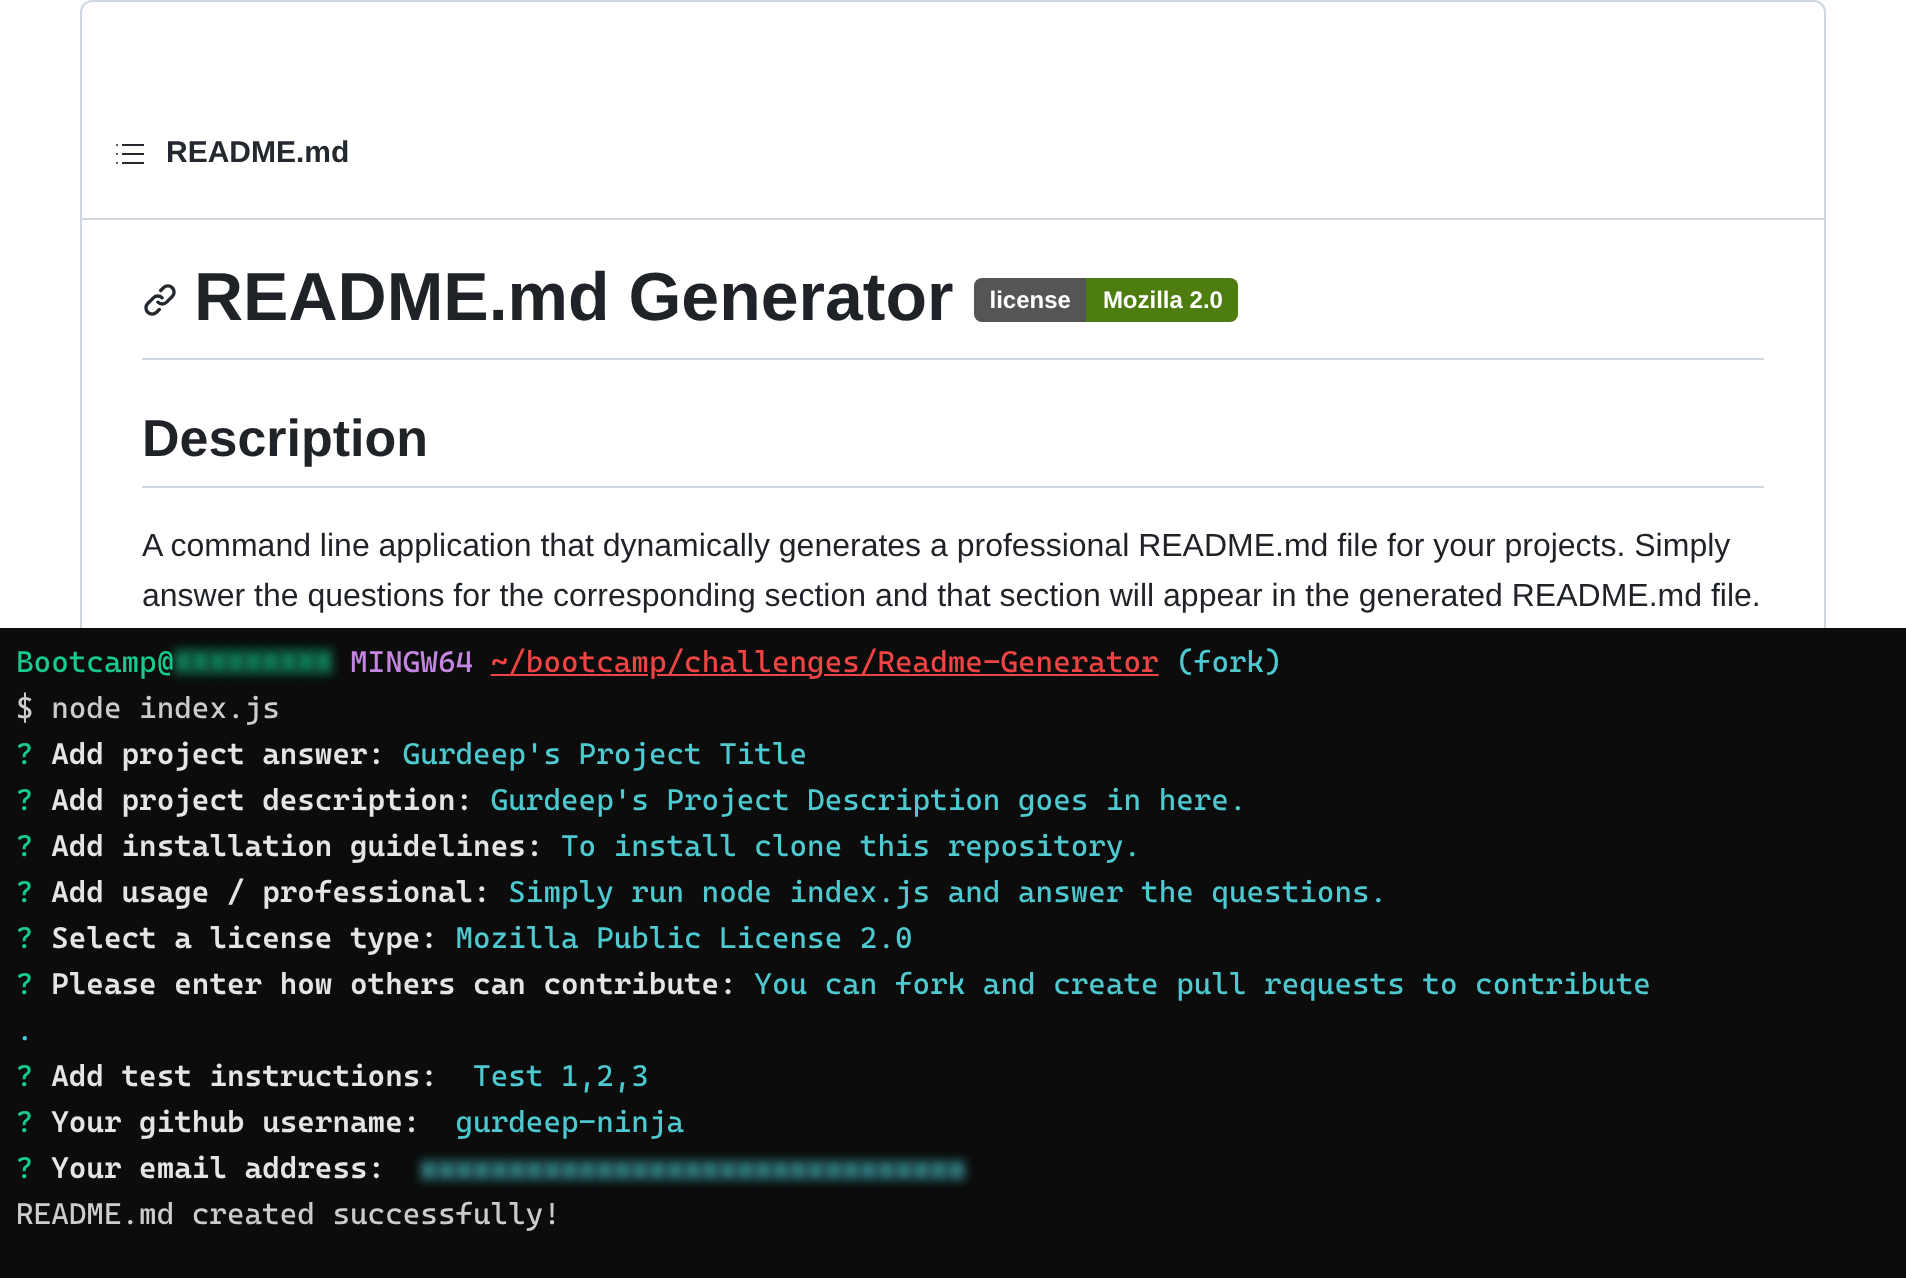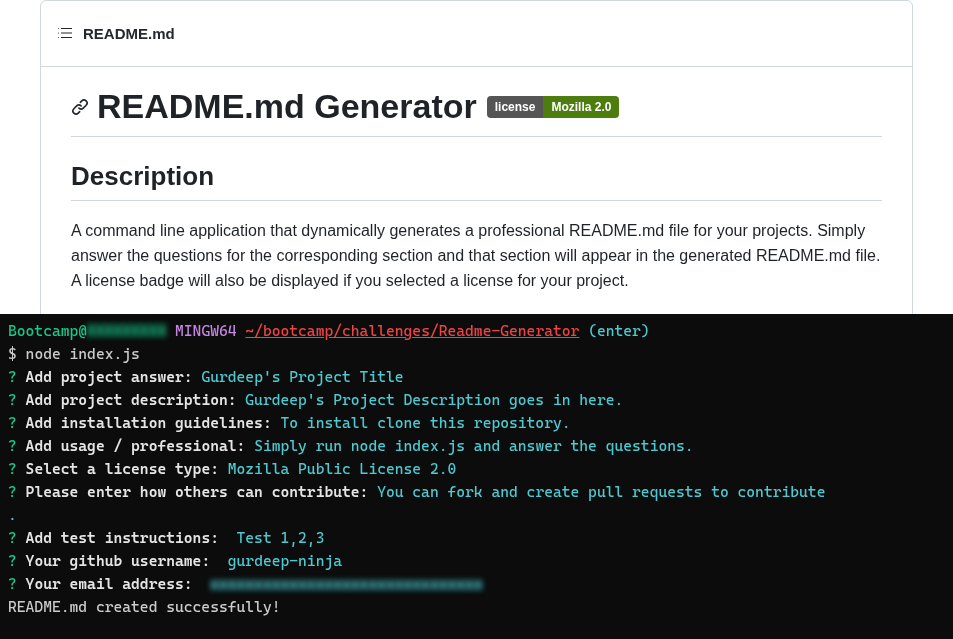--- a/index.html
+++ b/index.html
@@ -11,23 +11,24 @@
     overflow: hidden;
   }
   .readme-panel {
     margin: 0 40px;
     border: 1px solid #d0d7de;
     border-radius: 6px;
     background: #fff;
   }
   .readme-header {
     display: flex;
-    align-items: flex-start;
+    align-items: center;
     padding: 24px 16px;
     border-bottom: 1px solid #d0d7de;
+    margin-top: 43px;
   }
   .list-icon {
     width: 16px; height: 16px;
     margin-right: 10px;
     display: inline-block;
   }
   .list-icon svg { width:16px; height:16px; fill:#24292f; }
   .readme-filename { font-weight:600; font-size:15px; color:#24292f; }
   .readme-body { padding: 20px 30px 0 30px; }
   .title-row {
@@ -146,21 +147,21 @@
         <span class="badge-left">license</span>
         <span class="badge-right">Mozilla 2.0</span>
       </span>
     </div>
     <h2 class="section-heading">Description</h2>
     <p class="description-text">A command line application that dynamically generates a professional README.md file for your projects. Simply answer the questions for the corresponding section and that section will appear in the generated README.md file. A license badge will also be displayed if you selected a license for your project.</p>
     <h2 class="cutoff-heading">Table of Contents</h2>
   </div>
 </div>
 
-<div class="terminal"><span class="t-green">Bootcamp@</span><span class="blur">XXXXXXXXX</span> <span class="t-purple">MINGW64</span> <span class="t-yellow">~/bootcamp/challenges/Readme-Generator</span> <span class="t-cyan">(enter)</span>
+<div class="terminal"><span class="t-green">Bootcamp@</span><span class="blur">XXXXXXXXX</span> <span class="t-purple">MINGW64</span> <span class="t-yellow">~/bootcamp/challenges/Readme-Generator</span> <span class="t-cyan">(fork)</span>
 <span class="t-grey">$</span> <span class="t-grey">node index.js</span>
 <span class="t-green">?</span> <span class="t-white">Add project answer:</span> <span class="t-cyan">Gurdeep's Project Title</span>
 <span class="t-green">?</span> <span class="t-white">Add project description:</span> <span class="t-cyan">Gurdeep's Project Description goes in here.</span>
 <span class="t-green">?</span> <span class="t-white">Add installation guidelines:</span> <span class="t-cyan">To install clone this repository.</span>
 <span class="t-green">?</span> <span class="t-white">Add usage / professional:</span> <span class="t-cyan">Simply run node index.js and answer the questions.</span>
 <span class="t-green">?</span> <span class="t-white">Select a license type:</span> <span class="t-cyan">Mozilla Public License 2.0</span>
 <span class="t-green">?</span> <span class="t-white">Please enter how others can contribute:</span> <span class="t-cyan">You can fork and create pull requests to contribute</span>
 <span class="t-cyan">.</span>
 <span class="t-green">?</span> <span class="t-white">Add test instructions:</span> <span class="t-cyan"> Test 1,2,3</span>
 <span class="t-green">?</span> <span class="t-white">Your github username:</span> <span class="t-cyan"> gurdeep-ninja</span>

